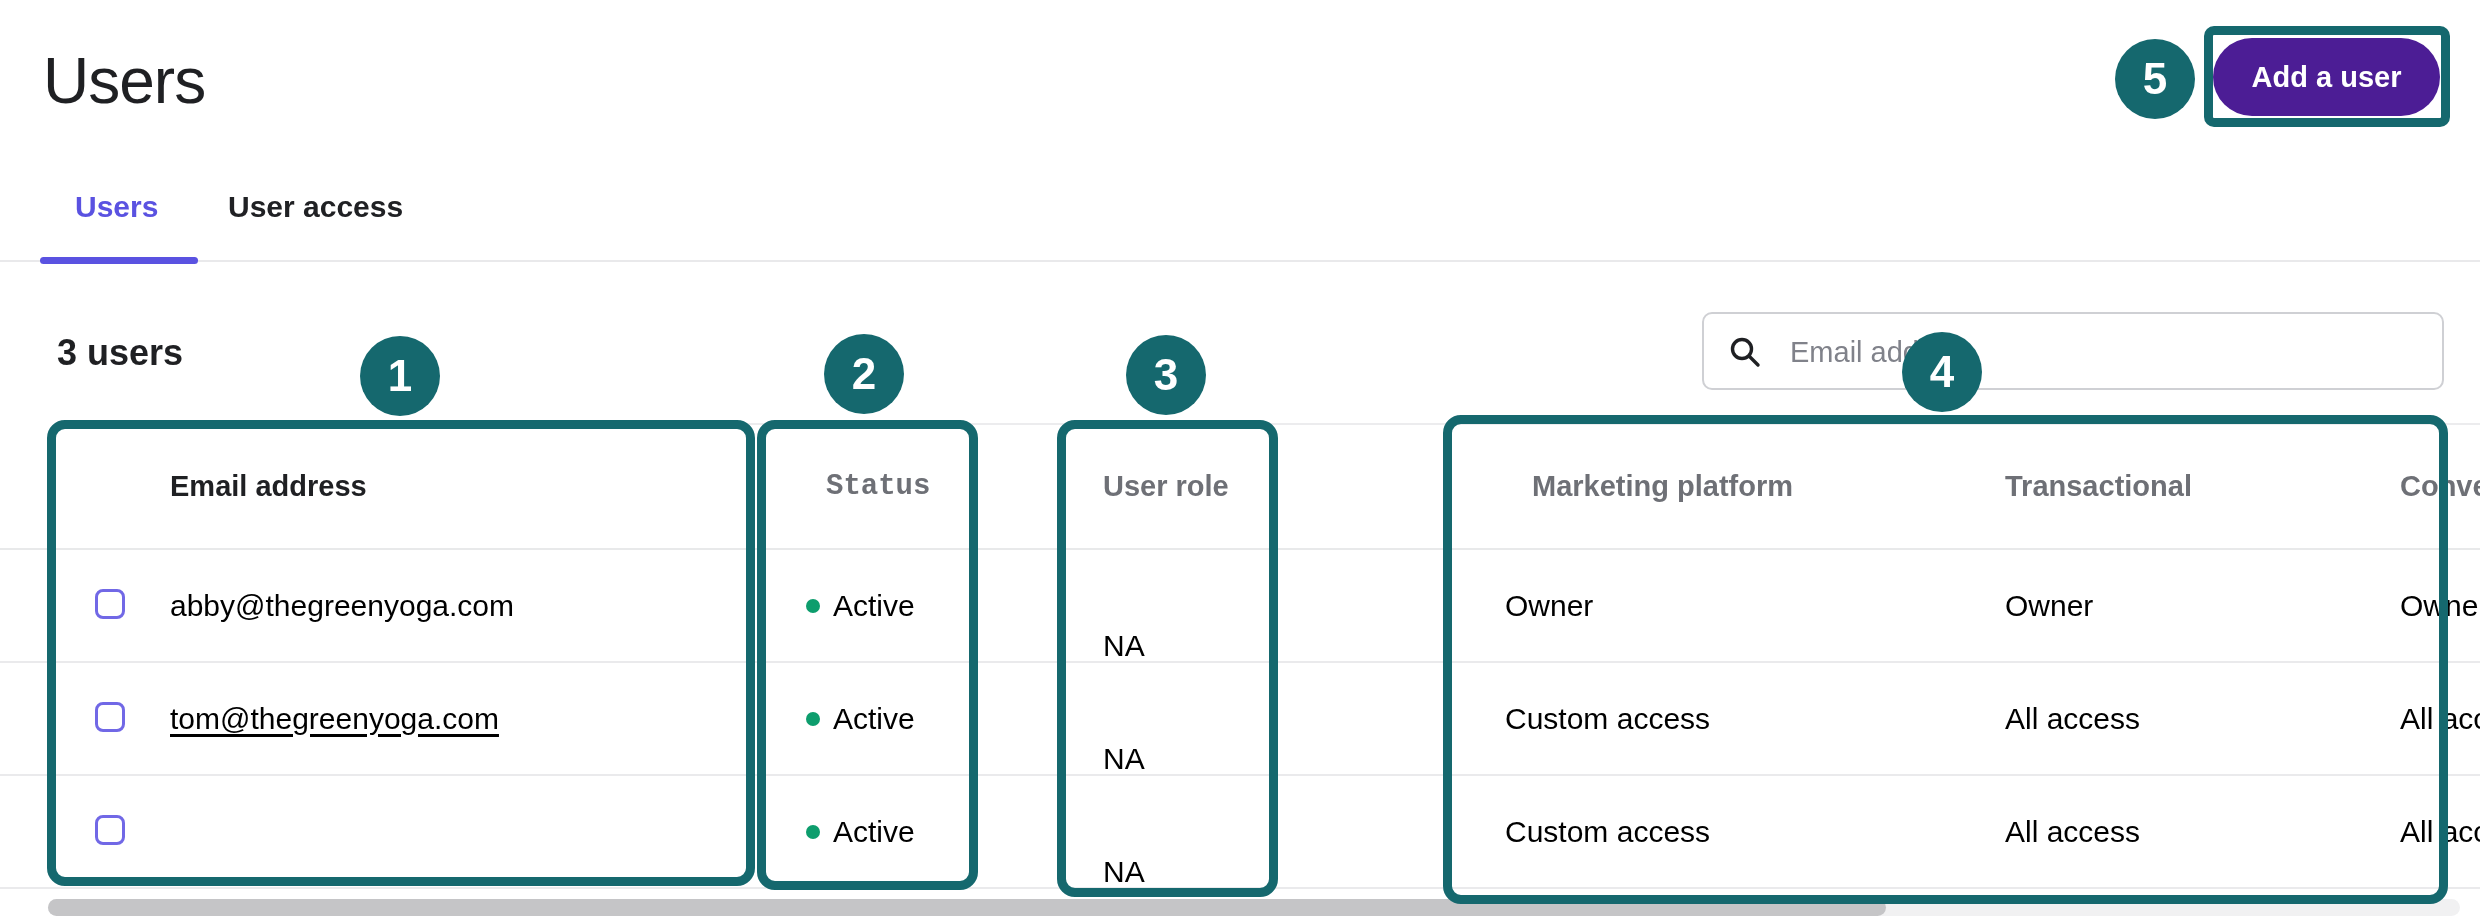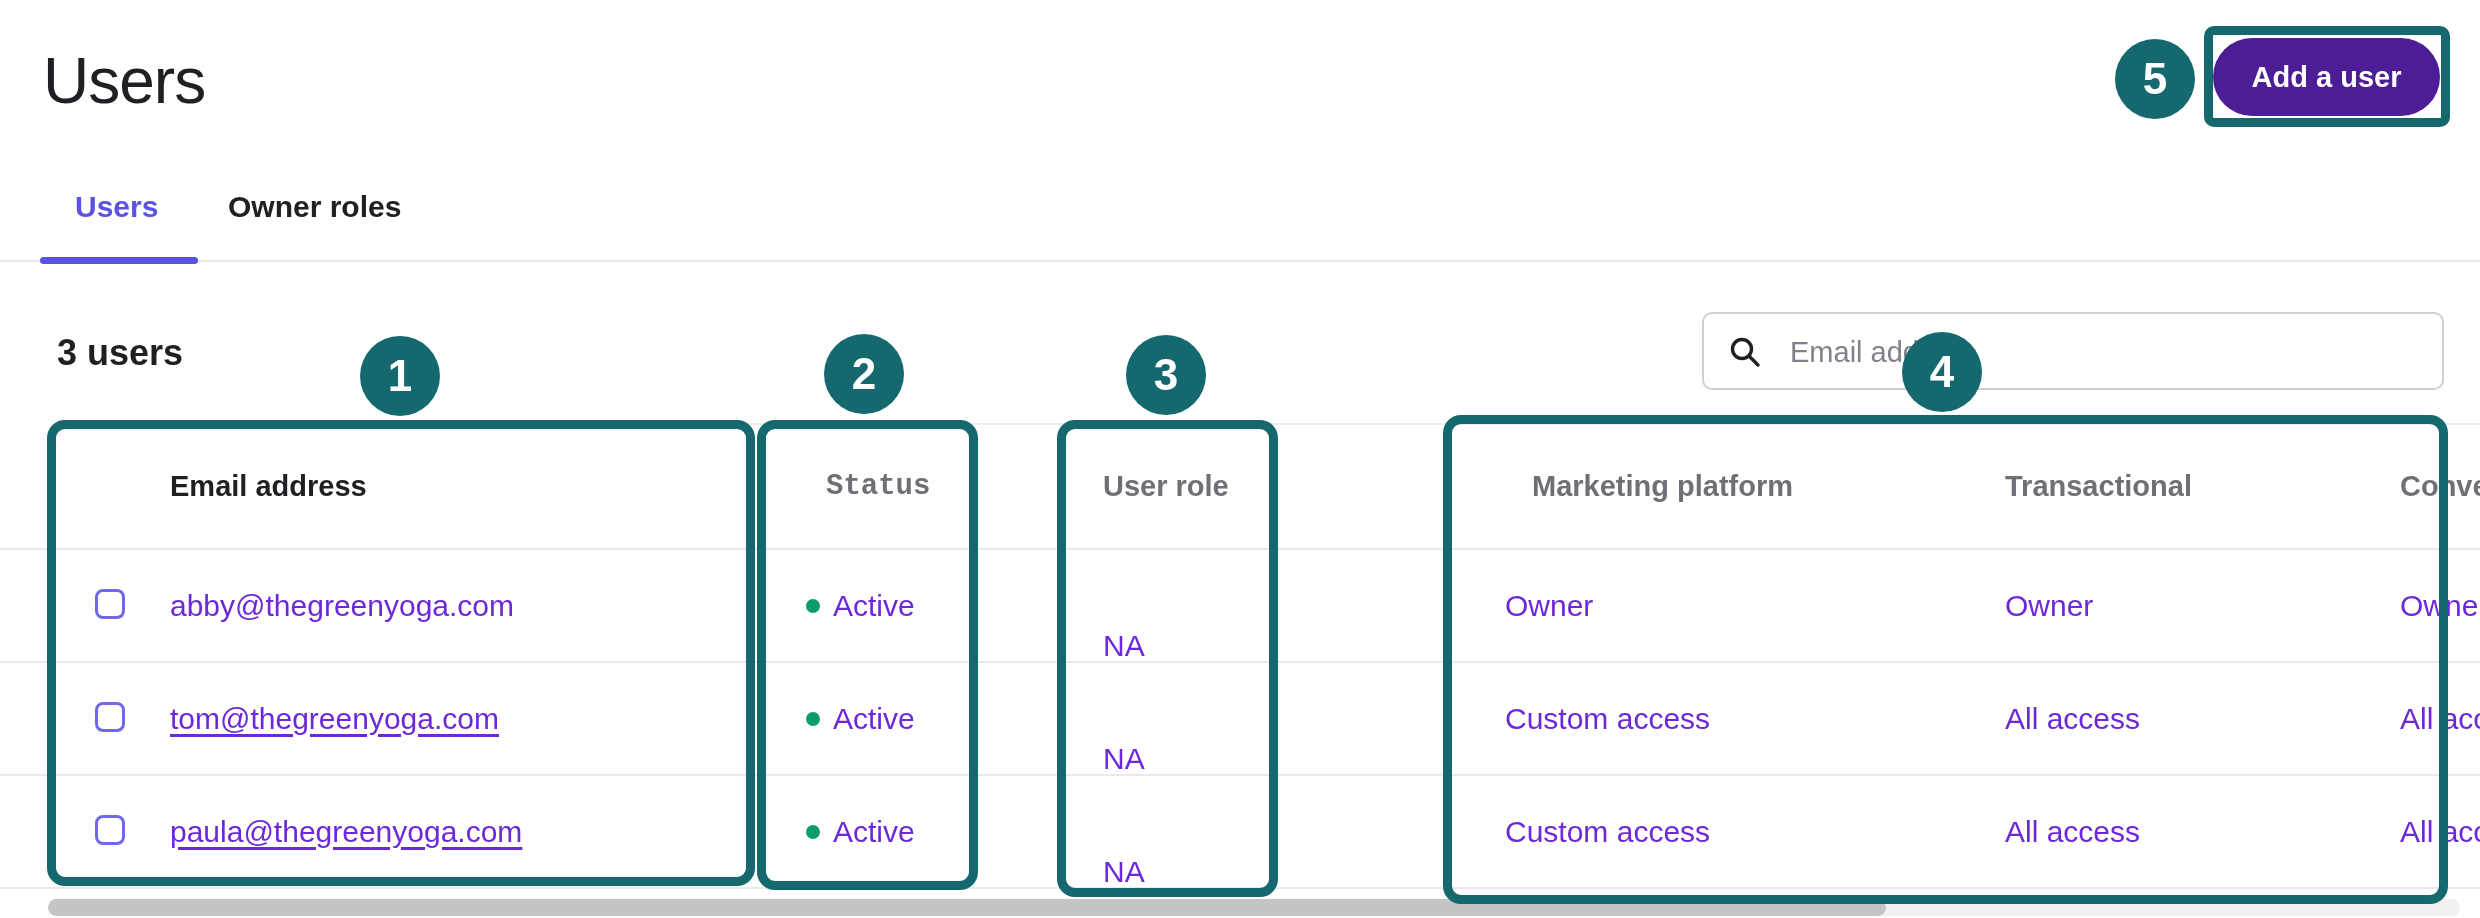--- a/index.html
+++ b/index.html
@@ -37,21 +37,21 @@
   .search-box input::placeholder{color:#80828a;opacity:1;}
   .search-icon{position:absolute;left:24px;top:21px;width:34px;height:34px;}
 
   
   .table-top-border{left:55px;top:423px;width:2425px;height:2px;background:#ececee;}
   .thead{left:0;top:425px;width:2480px;height:125px;border-bottom:2px solid #e8e9ea;box-sizing:border-box;}
   .th{position:absolute;top:0;height:123px;display:flex;align-items:center;font-size:29px;font-weight:700;color:#6e7076;white-space:nowrap;}
   .th.dark{color:#1f2023;}
   .trow{left:0;width:2480px;height:113px;border-bottom:2px solid #eaeaec;box-sizing:border-box;}
   .row1{top:550px;} .row2{top:663px;} .row3{top:776px;}
-  .td{position:absolute;top:0;height:111px;display:flex;align-items:center;font-size:30px;color:#6d28d9;white-space:nowrap;}
+  .td{position:absolute;top:0;height:111px;display:flex;align-items:center;font-size:30px;color:#000000;white-space:nowrap;}
   .cb{
     position:absolute;left:95px;top:39px;width:30px;height:30px;box-sizing:border-box;
     border:3px solid #7168e6;border-radius:8px;background:#fff;cursor:pointer;
   }
   .c-email{left:170px;}
   .c-status{left:806px;align-items:center;}
   .c-role{left:1103px;margin-top:40px;}
   .c-mkt{left:1505px;}
   .c-txn{left:2005px;}
   .c-conv{left:2400px;}
@@ -80,21 +80,21 @@
 </style>
 </head>
 <body>
 
 <div class="canvas">
 
   <div class="abs page-title">Users</div>
   <div class="abs add-btn">Add a user</div>
 
   <div class="abs tab tab-users">Users</div>
-  <div class="abs tab tab-roles">Owner roles</div>
+  <div class="abs tab tab-roles">User access</div>
   <div class="abs tab-underline"></div>
   <div class="abs tabs-divider"></div>
 
   <div class="abs users-count">3 users</div>
   <div class="abs search-box">
     <svg class="search-icon" viewBox="0 0 34 34">
       <circle cx="14" cy="14" r="9.5" fill="none" stroke="#1f2023" stroke-width="3.4"></circle>
       <line x1="21.5" y1="21.5" x2="30" y2="30" stroke="#1f2023" stroke-width="3.4" stroke-linecap="round"></line>
     </svg>
     <input type="text" placeholder="Email address" style="">
@@ -132,21 +132,20 @@
       <span>Active</span>
     </div>
     <div class="td c-role">NA</div>
     <div class="td c-mkt">Custom access</div>
     <div class="td c-txn">All access</div>
     <div class="td c-conv">All access</div>
   </div>
 
   <div class="abs trow row3">
     <div class="cb"></div>
-    <div class="td c-email email-link">paula@thegreenyoga.com</div>
     <div class="td c-status">
       <span class="dot"></span>
       <span>Active</span>
     </div>
     <div class="td c-role">NA</div>
     <div class="td c-mkt">Custom access</div>
     <div class="td c-txn">All access</div>
     <div class="td c-conv">All access</div>
   </div>
 

